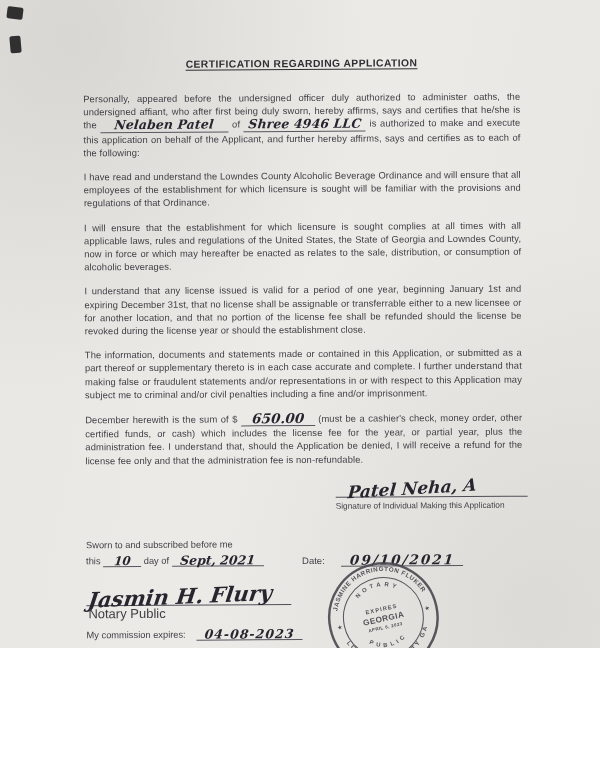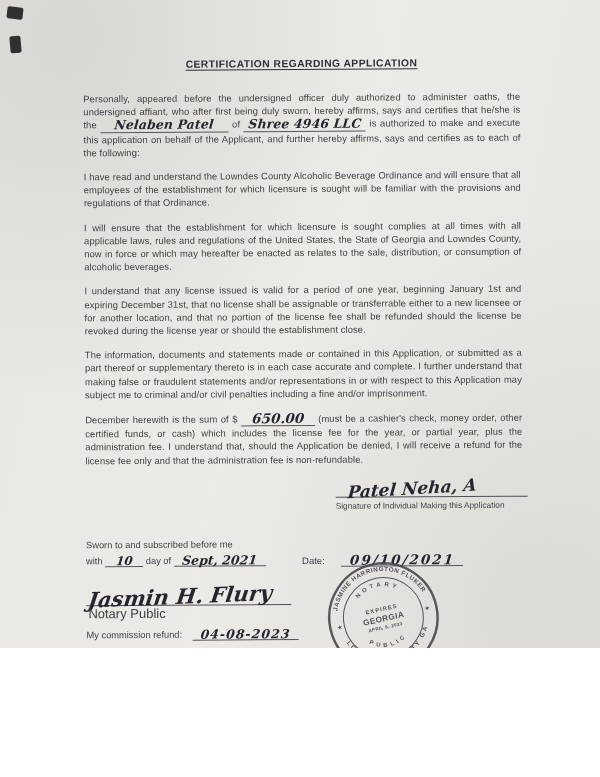--- a/index.html
+++ b/index.html
@@ -128,38 +128,38 @@
 
       <div class="sig-block">
         <div class="sig-hw hw">Patel Neha, A</div>
         <div class="sig-line"></div>
         <div class="sig-label">Signature of Individual Making this Application</div>
       </div>
 
       <div class="sworn-text">Sworn to and subscribed before me</div>
 
       <div class="sworn-line2">
-        <span>with</span>
+        <span>this</span>
         <span class="blank blank-day"><span class="hw hw-day">10</span></span>
         <span>day of</span>
         <span class="blank blank-month"><span class="hw hw-month">Sept, 2021</span></span>
       </div>
 
       <div class="date-field">
         <span class="date-label">Date:</span>
         <span class="blank blank-date"><span class="hw hw-date">09/10/2021</span></span>
       </div>
 
       <div class="notary-sig-wrap">
         <span class="hw notary-sig">Jasmin H. Flury</span>
       </div>
       <div class="notary-label">Notary Public</div>
 
       <div class="commission-line">
-        <span>My commission refund:</span>
+        <span>My commission expires:</span>
         <span class="blank blank-commission"><span class="hw hw-commission">04-08-2023</span></span>
       </div>
 
       <svg class="seal" viewBox="0 0 120 120">
         <defs>
           <path id="arc-outer-top" d="M 11,60 A 49,49 0 1 1 109,60"></path>
           <path id="arc-outer-bottom" d="M 13,60 A 47,47 0 0 0 107,60"></path>
           <path id="arc-inner-top" d="M 27,60 A 33,33 0 1 1 93,60"></path>
           <path id="arc-inner-bottom" d="M 29,60 A 31,31 0 0 0 91,60"></path>
         </defs>

